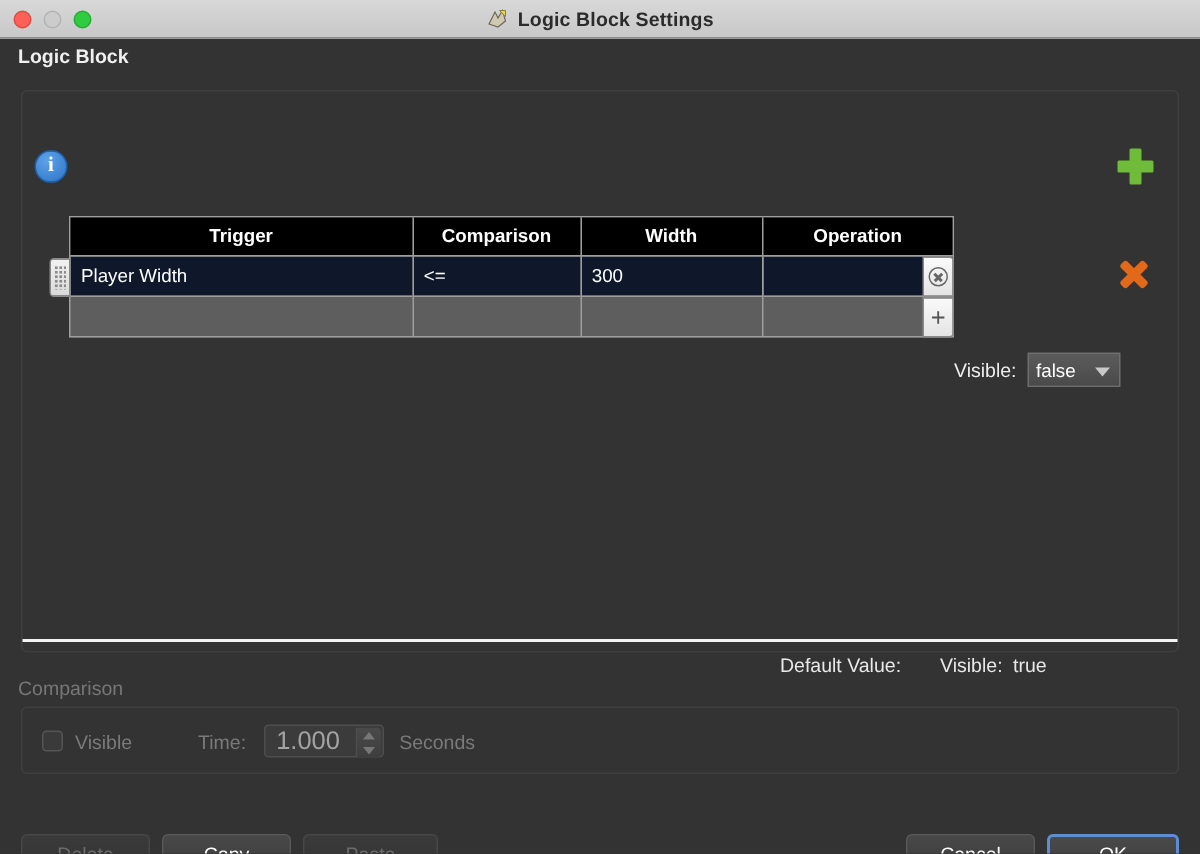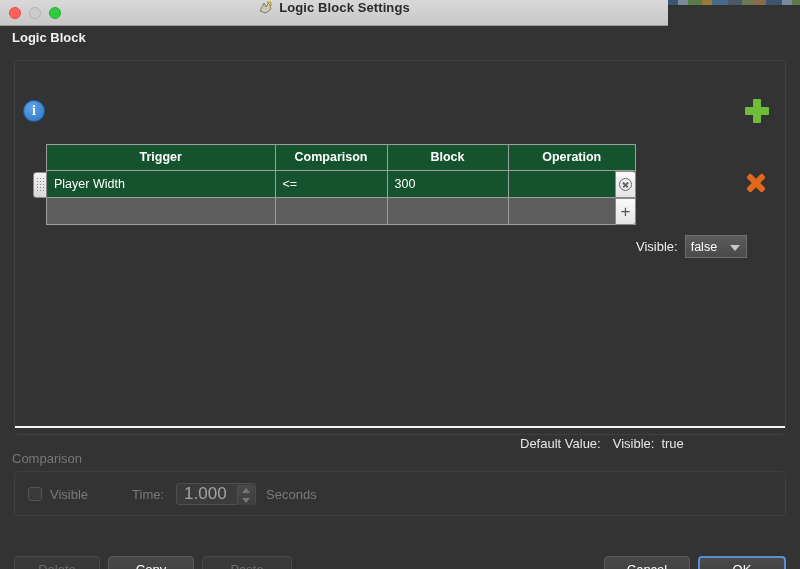--- a/index.html
+++ b/index.html
@@ -31,25 +31,25 @@
         #7a8a9a 54px, #7a8a9a 64px,
         #5a7a4a 64px, #5a7a4a 78px,
         #9a7a3a 78px, #9a7a3a 88px,
         #4a6a8a 88px, #4a6a8a 104px);
   }
 
   
   .titlebar {
     position: absolute;
     top: 0; left: 0;
-    width: 668px; height: 26px;
+    width: 800px; height: 26px;
     background: linear-gradient(#d8d8d8, #c8c8c8);
     border-bottom: 1px solid #9a9a9a;
     display: flex;
-    align-items: flex-start;
+    align-items: center;
     justify-content: center;
   }
   .traffic-lights {
     position: absolute;
     left: 9px; top: 7px;
     display: flex;
     gap: 8px;
   }
   .tl {
     width: 12px; height: 12px;
@@ -172,41 +172,41 @@
     width: 590px;
     border: 1px solid #9e9e9e;
     background: #5e5e5e;
   }
   table.logic-table {
     border-collapse: collapse;
     width: 588px;
     table-layout: fixed;
   }
   table.logic-table th {
-    background: #14532d;
+    background: #000000;
     color: #ffffff;
     font-size: 12.5px;
     font-weight: bold;
     height: 25px;
     border-right: 1px solid #9e9e9e;
     border-bottom: 1px solid #9e9e9e;
   }
   table.logic-table th:last-child { border-right: none; }
   table.logic-table td {
     height: 27px;
     font-size: 12.5px;
     color: #ffffff;
     border-right: 1px solid #9e9e9e;
     padding-left: 7px;
     background: #5e5e5e;
     overflow: hidden;
     white-space: nowrap;
   }
   table.logic-table td:last-child { border-right: none; }
-  tr.row-selected td { background: #14532d; }
+  tr.row-selected td { background: #0f172a; }
   tr.row-empty td { background: #5e5e5e; border-top: 1px solid #9e9e9e; }
 
   .col-trigger    { width: 228px; }
   .col-comparison { width: 112px; }
   .col-value      { width: 121px; }
   .col-operation  { width: 127px; }
 
   
   .drag-handle {
     position: absolute;
@@ -295,21 +295,21 @@
   .separator {
     position: absolute;
     left: 15px; top: 400px;
     width: 770px; height: 2px;
     background: #f4f4f4;
   }
   .default-row {
     position: absolute;
     left: 520px; top: 410px;
     display: flex;
-    gap: 12px;
+    gap: 26px;
     font-size: 13px;
     color: #e8e8e8;
   }
   .default-row .dv-label { font-weight: normal; }
   .dv-visible { display: flex; gap: 7px; }
 
   
   .trans-inner {
     position: absolute;
     left: 28px; top: 457px;
@@ -426,21 +426,21 @@
 
   <div class="add-btn"></div>
   <div class="del-btn"></div>
 
   <div class="table-wrap">
     <table class="logic-table">
       <thead>
         <tr>
           <th class="col-trigger">Trigger</th>
           <th class="col-comparison">Comparison</th>
-          <th class="col-value">Block</th>
+          <th class="col-value">Width</th>
           <th class="col-operation">Operation</th>
         </tr>
       </thead>
       <tbody>
         <tr class="row-selected">
           <td>Player Width</td>
           <td>&lt;=</td>
           <td>300</td>
           <td></td>
         </tr>

